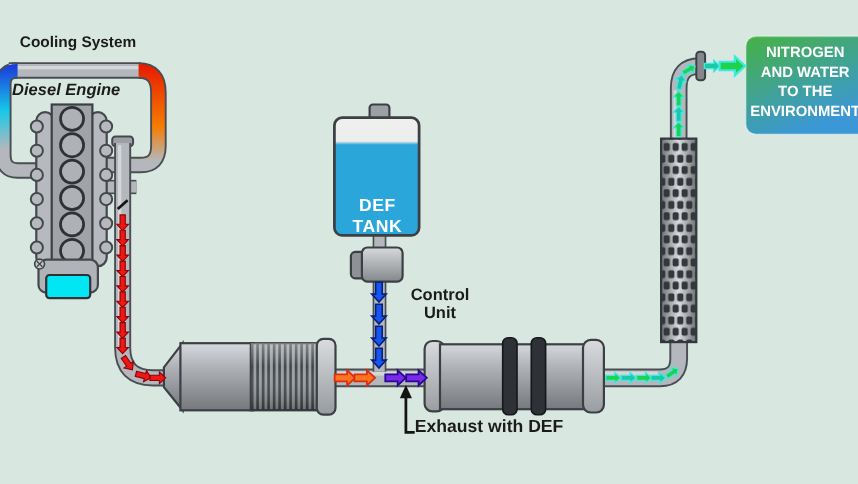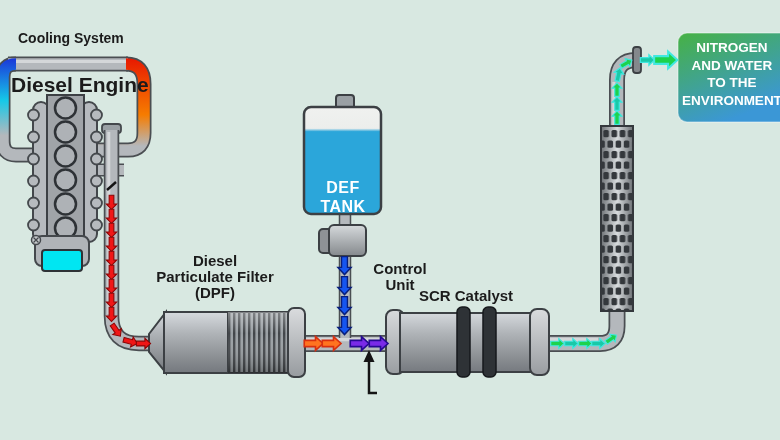--- a/index.html
+++ b/index.html
@@ -15,21 +15,21 @@
   .ared{fill:var(--exhaust-red);stroke:#8a0606;stroke-width:1.1;}
   .aorange{fill:var(--exhaust-orange);stroke:#d83010;stroke-width:1.3;}
   .apurple{fill:var(--exhaust-def-purple);stroke:#250a90;stroke-width:1.3;}
   .ablue{fill:var(--def-blue);stroke:#0a1f7a;stroke-width:1.2;}
   .agreen{fill:var(--clean-green);stroke:var(--clean-cyan-edge);stroke-width:1.3;}
   .ateal{fill:var(--clean-teal);stroke:var(--clean-cyan-edge);stroke-width:1.3;}
   
   .lbl{position:absolute;font-weight:700;white-space:nowrap;color:var(--text-black,#1b1b1b);}
   .lbl.center{transform:translateX(-50%);text-align:center;}
   #lbl-cooling{left:18px;top:30px;font-size:14px;}
-  #lbl-engine{left:11px;top:73px;font-size:21px;}
+  #lbl-engine{left:11px;top:73px;font-size:15px;font-style:italic;}
   #lbl-dpf{left:215px;top:253px;font-size:15px;line-height:16px;}
   #lbl-tank{left:343px;top:151px;font-size:16px;line-height:19px;letter-spacing:.5px;color:var(--text-white,#fff);margin-top:27px;}
   #lbl-ctrl{left:400px;top:219px;font-size:15px;line-height:16px;margin-top:42px;}
   #lbl-scr{left:466px;top:287px;font-size:15px;}
   #lbl-exhaust{left:377px;top:380px;font-size:16px;}
   #lbl-env{left:732px;top:39px;font-size:13.5px;line-height:17.5px;color:var(--text-white,#fff);}
 </style>
 </head>
 <body>
 
@@ -249,33 +249,28 @@
   </g>
 
   <g>
     <polyline points="369,361 369,393 377,393" fill="none" stroke="#141414" stroke-width="2.5"></polyline>
     <polygon points="363.5,362 374.5,362 369,350" fill="#141414"></polygon>
   </g>
 </svg>
 
 <div class="lbl" id="lbl-cooling">Cooling System</div>
 <div class="lbl" id="lbl-engine">Diesel Engine</div>
-<div class="lbl center" id="lbl-dpf">
-  <div>Diesel</div>
-  <div>Particulate Filter</div>
-  <div>(DPF)</div>
-</div>
 <div class="lbl center" id="lbl-tank">
   <div>DEF</div>
   <div>TANK</div>
 </div>
 <div class="lbl center" id="lbl-ctrl">
   <div>Control</div>
   <div>Unit</div>
 </div>
-<div class="lbl center" id="lbl-scr">SCR Catalyst</div>
+<div class="lbl" id="lbl-exhaust">Exhaust with DEF</div>
 <div class="lbl center" id="lbl-env">
   <div>NITROGEN</div>
   <div>AND WATER</div>
   <div>TO THE</div>
   <div>ENVIRONMENT</div>
 </div>
 </div>
 
 </body></html>

